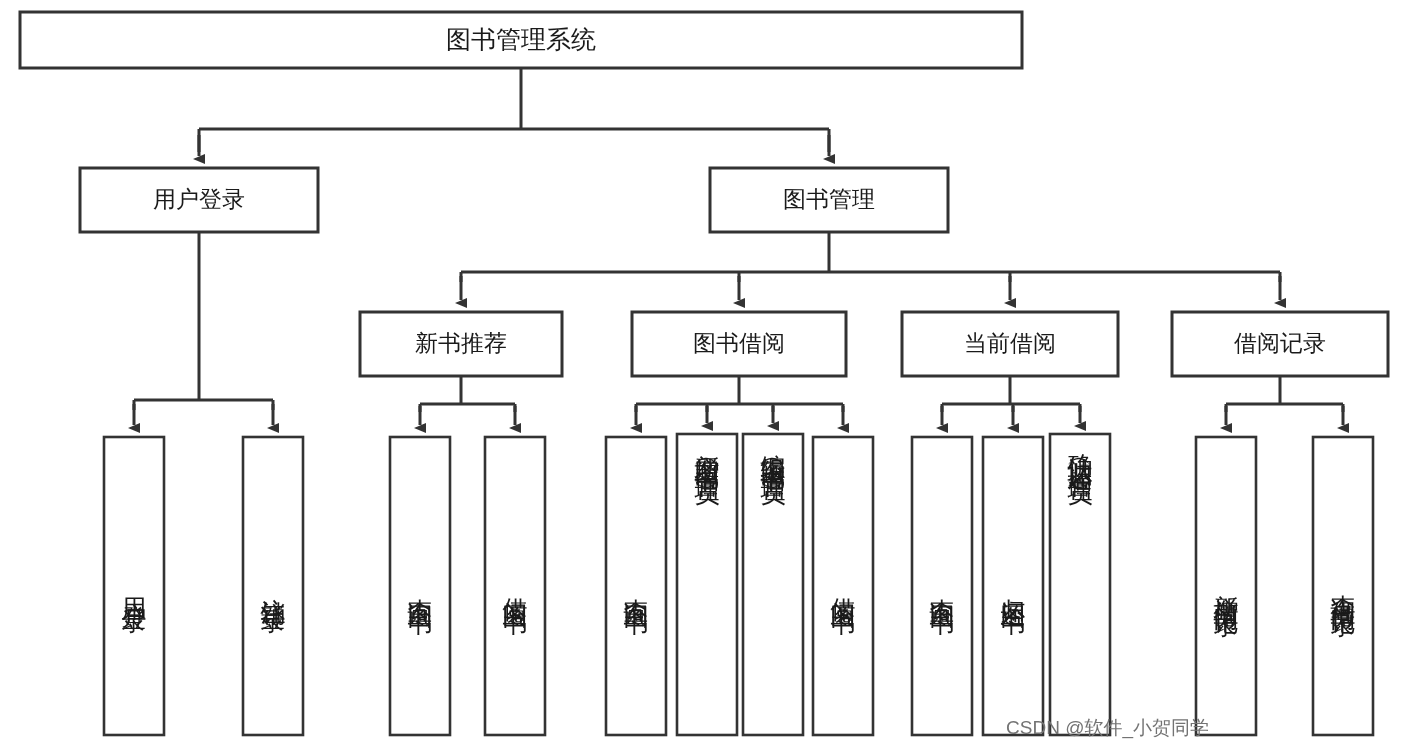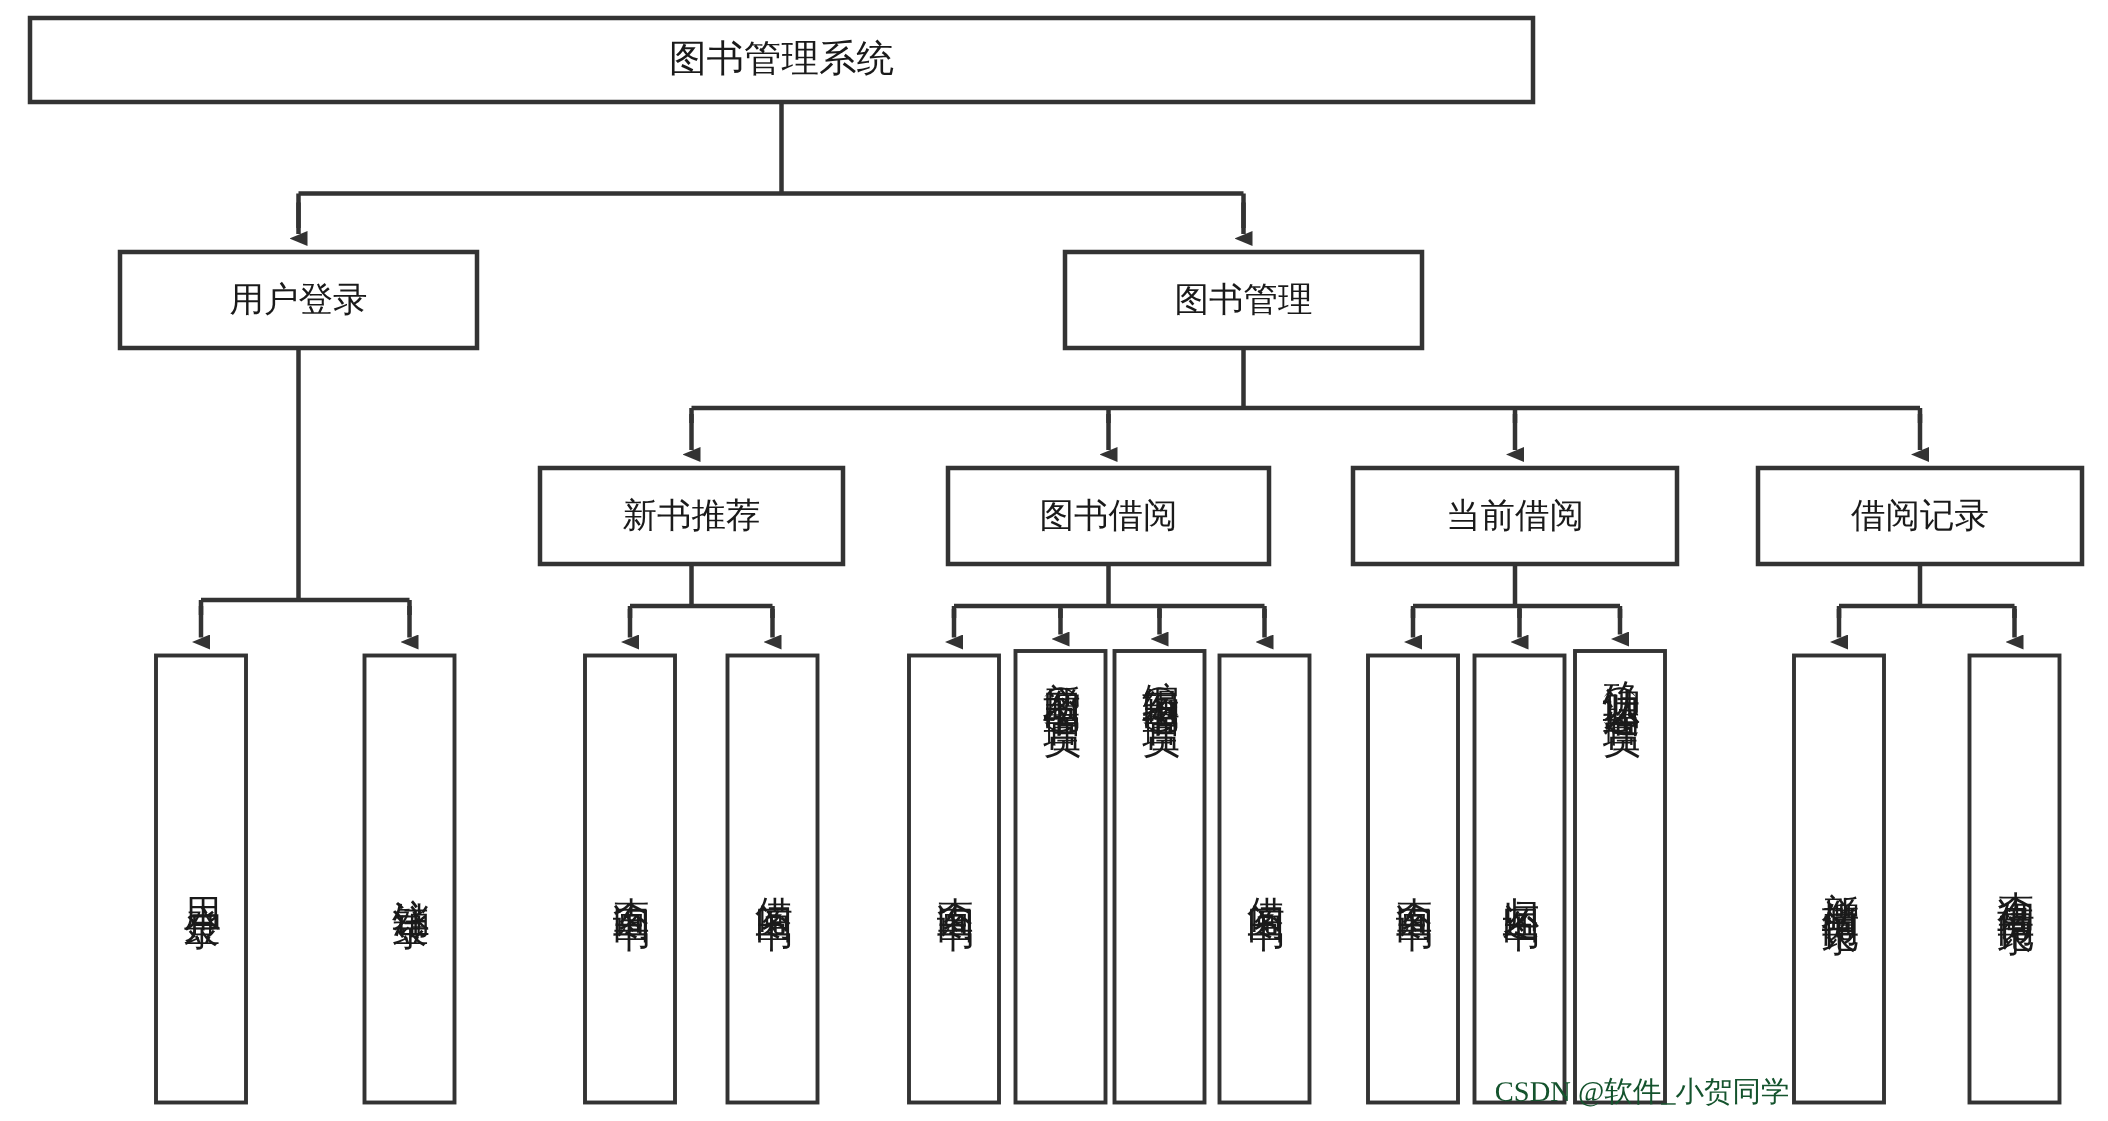--- a/index.html
+++ b/index.html
@@ -11,20 +11,21 @@
     width: 1405px;
     height: 747px;
     font-family: "Liberation Sans", "DejaVu Sans", sans-serif;
     position: relative;
     overflow: hidden;
   }
   #diagram-root {
     position: relative;
     width: 1205px;
     height: 747px;
+    padding-left: 16px;
   }
   svg.diagram {
     position: absolute;
     left: 0;
     top: 0;
     width: 1405px;
     height: 747px;
   }
   .node-box {
     fill: #ffffff;
@@ -47,23 +48,23 @@
     text-anchor: middle;
     dominant-baseline: middle;
   }
   .label-lvl0 { font-size: 25px; }
   .label-lvl1 { font-size: 23px; }
   .label-lvl2 { font-size: 23px; }
   .watermark {
     position: absolute;
     right: 12px;
     bottom: 6px;
-    font-family: Liberation Serif, serif;
+    font-family: Liberation Sans, sans-serif;
     font-size: 19px;
-    color: #14532d;
+    color: #737373;
     white-space: nowrap;
     user-select: none;
   }
   .leaf-foreign {
     width: 100%;
     height: 100%;
     display: flex;
     align-items: center;
     justify-content: center;
   }

